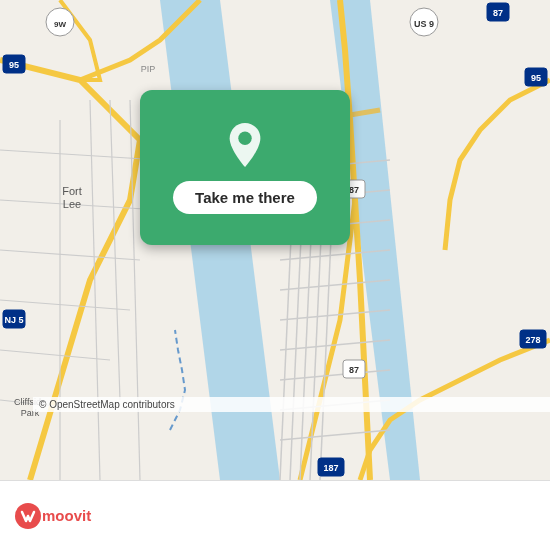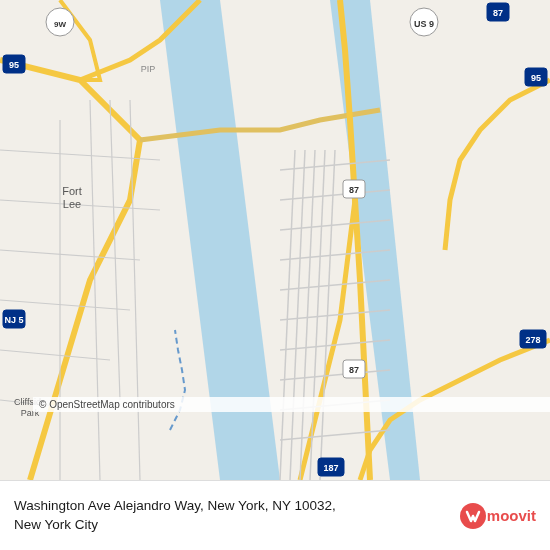--- a/index.html
+++ b/index.html
@@ -212,32 +212,37 @@
 
     <text x="30" y="405" text-anchor="middle" font-size="9" fill="#555">Cliffside</text>
     <text x="30" y="416" text-anchor="middle" font-size="9" fill="#555">Park</text>
 
     <text x="148" y="72" text-anchor="middle" font-size="9" fill="#888">PIP</text>
 
     <polyline points="170,430 180,410 185,390 182,370 178,350 175,330" stroke="#6699cc" stroke-width="2" stroke-dasharray="6,4" fill="none"></polyline>
   </svg>
 
   
+  <div id="location-card">
+
+    <svg id="pin-icon" viewBox="0 0 40 50" xmlns="http://www.w3.org/2000/svg">
+      <path d="M20 2C11.163 2 4 9.163 4 18c0 12 16 30 16 30s16-18 16-30C36 9.163 28.837 2 20 2z" fill="white" opacity="0.9"></path>
+      <circle cx="20" cy="18" r="7" fill="#3caa6e"></circle>
+    </svg>
+
+    <button id="take-me-there-btn">Take me there</button>
+  </div>
 
   
   <div id="attribution-bar">
     <span>© OpenStreetMap contributors</span>
   </div>
 </div>
 
 <div id="footer">
-  <div id="footer-text-block">
-    <span id="address-line">Washington Ave Alejandro Way, New York, NY 10032,</span>
-    <span id="city-line">New York City</span>
-  </div>
 
   <div id="moovit-logo">
 
     <svg id="moovit-icon" viewBox="0 0 28 28" xmlns="http://www.w3.org/2000/svg">
       <circle cx="14" cy="14" r="13" fill="#e84c4c"></circle>
       <path d="M8 10 L12 19 L14 14 L16 19 L20 10" stroke="white" stroke-width="2.5" fill="none" stroke-linecap="round" stroke-linejoin="round"></path>
     </svg>
     <span id="moovit-text">moovit</span>
   </div>
 </div>

